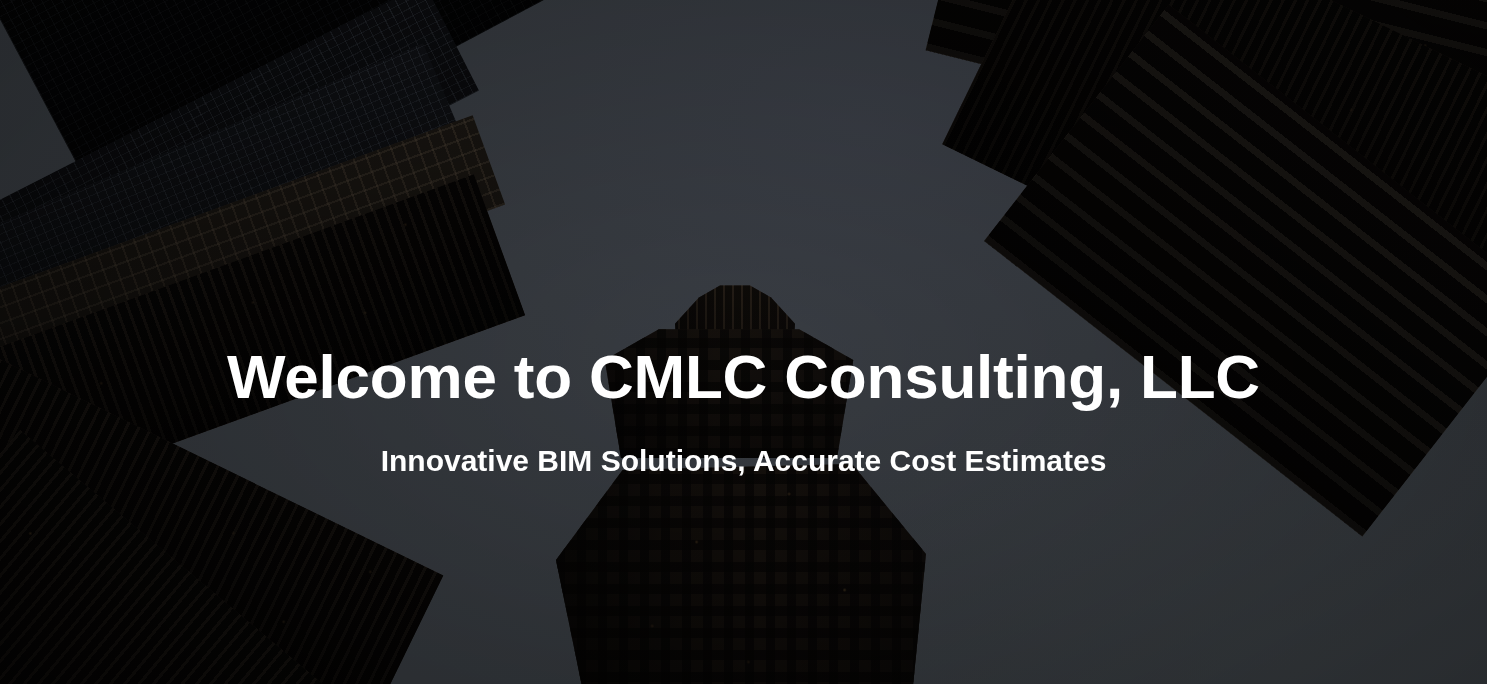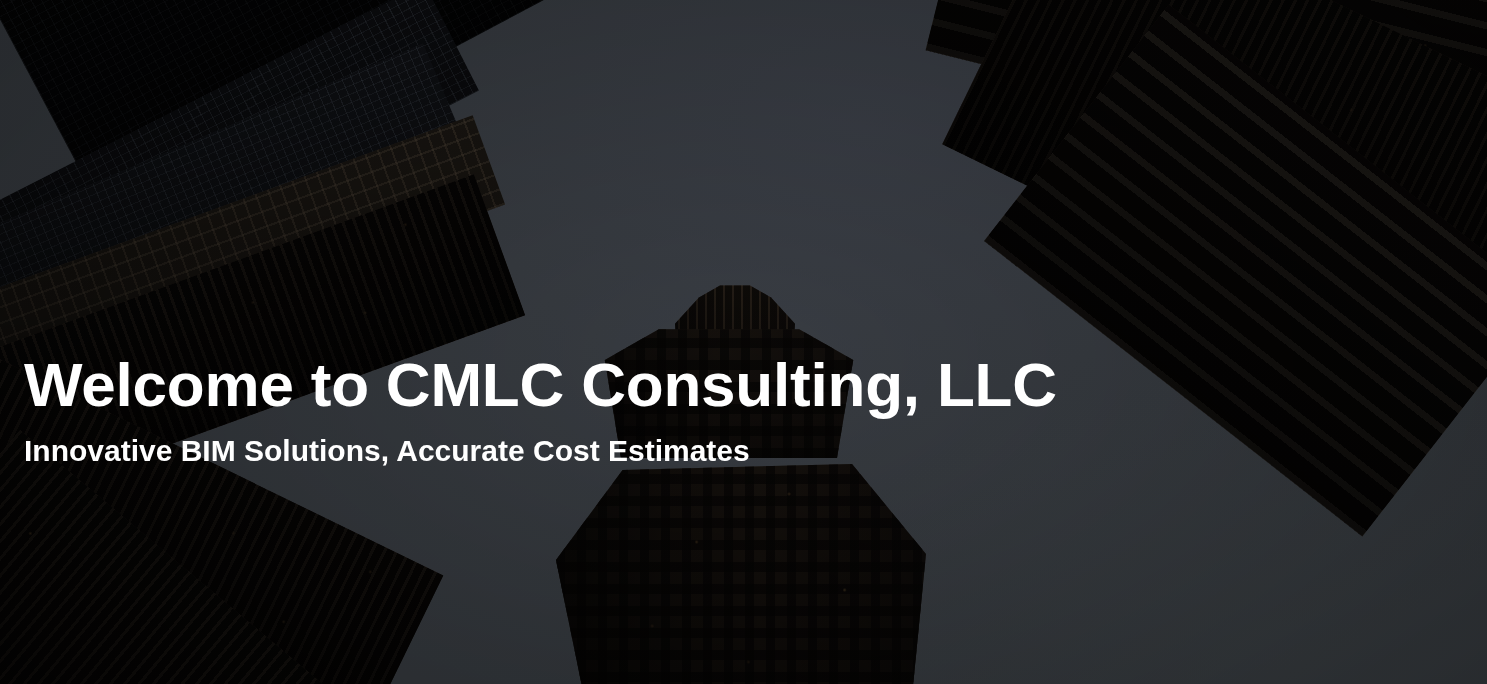--- a/index.html
+++ b/index.html
@@ -140,38 +140,39 @@
   .photo-overlay {
     position:absolute; inset:0;
     background:
       radial-gradient(ellipse 1100px 620px at 50% 52%, rgba(0,0,0,0.18) 0%, rgba(0,0,0,0.42) 100%);
   }
 
   
   .hero-content {
     position: absolute;
     left: 0; right: 0;
-    top: 352px;
+    top: 344px;
+    text-align: center;
     z-index: 40;
     padding: 0 24px;
   }
   .hero-title {
     color: #ffffff;
     font-size: 62px;
     font-weight: 700;
     line-height: 1.08;
     letter-spacing: -0.2px;
     white-space: nowrap;
   }
   .hero-subtitle {
     color: #ffffff;
     font-size: 30px;
     font-weight: 700;
     line-height: 1.2;
-    margin-top: 14px;
+    margin-top: 32px;
     white-space: nowrap;
   }
 </style>
 </head>
 <body>
 
 <div class="hero">
 
   <div class="sky"></div>
   <div class="sky-haze"></div>

